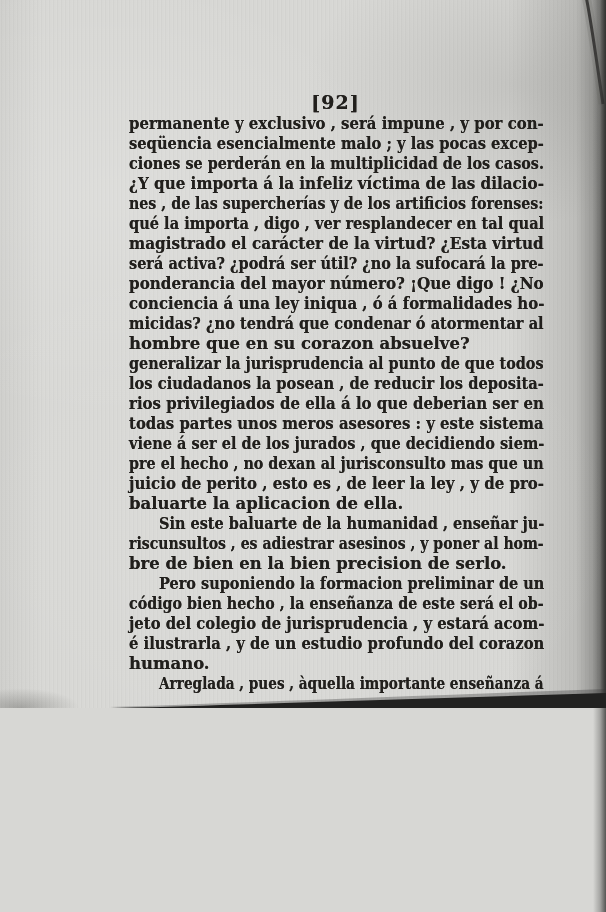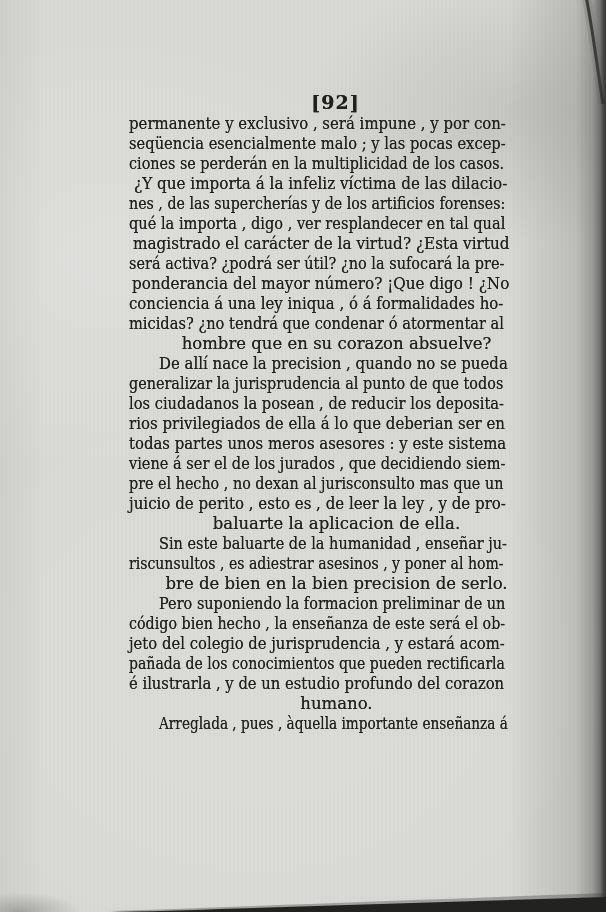--- a/index.html
+++ b/index.html
@@ -6,21 +6,21 @@
     margin: 0;
     padding: 0;
     width: 606px;
     height: 912px;
     overflow: hidden;
     background: #d7d7d4;
   }
   .page {
     position: relative;
     width: 606px;
-    height: 912px;
+    height: 708px;
     background-color: #d7d7d4;
     background-image:
       radial-gradient(ellipse 420px 320px at 18% 28%, rgba(255,255,255,0.16), rgba(255,255,255,0) 70%),
       radial-gradient(ellipse 520px 420px at 42% 74%, rgba(255,255,255,0.11), rgba(255,255,255,0) 70%),
       radial-gradient(ellipse 300px 200px at 85% 12%, rgba(105,105,102,0.18), rgba(0,0,0,0) 70%),
       linear-gradient(90deg, rgba(130,130,127,0.10) 0%, rgba(0,0,0,0) 7%, rgba(0,0,0,0) 84%, rgba(95,95,92,0.22) 95%, rgba(62,62,60,0.50) 99%, rgba(40,40,38,0.78) 100%),
       repeating-linear-gradient(90deg, rgba(255,255,255,0.05) 0 1px, rgba(0,0,0,0.022) 1px 2px, rgba(0,0,0,0) 2px 4px);
     font-family: "DejaVu Serif", "Liberation Serif", serif;
     color: #211f1c;
   }
@@ -39,26 +39,25 @@
     position: absolute;
     left: 129px;
     top: 114px;
     width: 415px;
   }
   .line {
     width: 415px;
     height: 20px;
     line-height: 20px;
     font-size: 16.5px;
-    font-weight: 400;
+    font-weight: 700;
     box-sizing: border-box;
     white-space: pre;
     overflow: visible;
     text-shadow: 0 0 0.5px rgba(30,28,25,0.75);
-    text-align: center;
   }
   .line.indent { padding-left: 30px; }
   .line > span {
     display: inline-block;
     transform-origin: left center;
     white-space: pre;
   }
   .corner-curl {
     position: absolute;
     top: 0;
@@ -107,36 +106,34 @@
       <div class="line"><span style="transform: scaleX(0.87);">ciones se perderán en la multiplicidad de los casos.</span></div>
       <div class="line"><span style="transform: scaleX(0.9202);">¿Y que importa á la infeliz víctima de las dilacio-</span></div>
       <div class="line"><span style="transform: scaleX(0.861);">nes , de las supercherías y de los artificios forenses:</span></div>
       <div class="line"><span style="transform: scaleX(0.883);">qué la importa , digo , ver resplandecer en tal qual</span></div>
       <div class="line"><span style="transform: scaleX(0.9243);">magistrado el carácter de la virtud? ¿Esta virtud</span></div>
       <div class="line"><span style="transform: scaleX(0.8774);">será activa? ¿podrá ser útil? ¿no la sufocará la pre-</span></div>
       <div class="line"><span style="transform: scaleX(0.9222);">ponderancia del mayor número? ¡Que digo ! ¿No</span></div>
       <div class="line"><span style="transform: scaleX(0.9041);">conciencia á una ley iniqua , ó á formalidades ho-</span></div>
       <div class="line"><span style="transform: scaleX(0.8849);">micidas? ¿no tendrá que condenar ó atormentar al</span></div>
       <div class="line"><span>hombre que en su corazon absuelve?</span></div>
-      <div class="line indent"><span style="transform: scaleX(0.9059);">De allí nace la precision , quando no se pueda</span></div>
       <div class="line"><span style="transform: scaleX(0.8718);">generalizar la jurisprudencia al punto de que todos</span></div>
       <div class="line"><span style="transform: scaleX(0.8887);">los ciudadanos la posean , de reducir los deposita-</span></div>
       <div class="line"><span style="transform: scaleX(0.9081);">rios privilegiados de ella á lo que deberian ser en</span></div>
       <div class="line"><span style="transform: scaleX(0.9022);">todas partes unos meros asesores : y este sistema</span></div>
       <div class="line"><span style="transform: scaleX(0.8811);">viene á ser el de los jurados , que decidiendo siem-</span></div>
       <div class="line"><span style="transform: scaleX(0.8682);">pre el hecho , no dexan al jurisconsulto mas que un</span></div>
       <div class="line"><span style="transform: scaleX(0.9101);">juicio de perito , esto es , de leer la ley , y de pro-</span></div>
       <div class="line"><span>baluarte la aplicacion de ella.</span></div>
       <div class="line indent"><span style="transform: scaleX(0.877);">Sin este baluarte de la humanidad , enseñar ju-</span></div>
       <div class="line"><span style="transform: scaleX(0.8522);">riscunsultos , es adiestrar asesinos , y poner al hom-</span></div>
       <div class="line"><span>bre de bien en la bien precision de serlo.</span></div>
       <div class="line indent"><span style="transform: scaleX(0.877);">Pero suponiendo la formacion preliminar de un</span></div>
       <div class="line"><span style="transform: scaleX(0.8646);">código bien hecho , la enseñanza de este será el ob-</span></div>
       <div class="line"><span style="transform: scaleX(0.8983);">jeto del colegio de jurisprudencia , y estará acom-</span></div>
-      <div class="line"><span style="transform: scaleX(0.8504);">pañada de los conocimientos que pueden rectificarla</span></div>
       <div class="line"><span style="transform: scaleX(0.8944);">é ilustrarla , y de un estudio profundo del corazon</span></div>
       <div class="line"><span>humano.</span></div>
       <div class="line indent"><span style="transform: scaleX(0.8262);">Arreglada , pues , àquella importante enseñanza á</span></div>
     </div>
 
   <svg class="corner-curl" viewBox="0 0 30 110">
     <path d="M 10 -4 C 16 26 20 58 27 104" stroke="#6f6f6c" stroke-width="9" fill="none" opacity="0.28"></path>
     <path d="M 10 -4 C 16 26 20 58 27 104" stroke="#2e2d2b" stroke-width="3" fill="none" opacity="0.85"></path>
   </svg>
 

